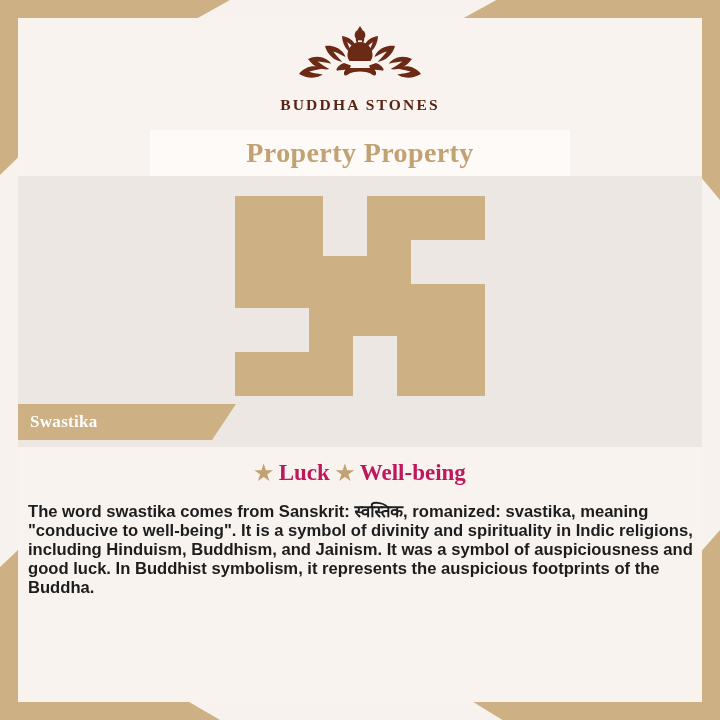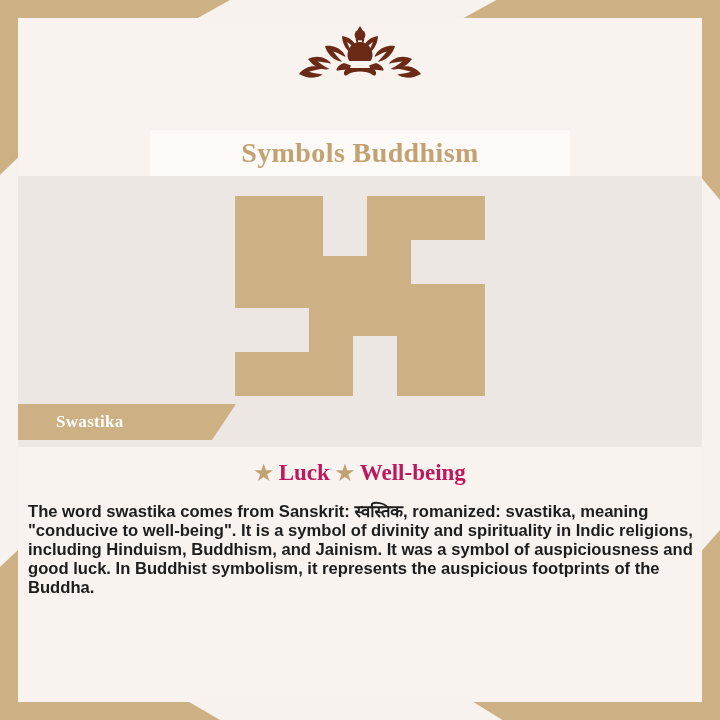--- a/index.html
+++ b/index.html
@@ -144,21 +144,21 @@
     left: 18px;
     top: 404px;
     width: 218px;
     height: 36px;
     background: #cdb184;
     clip-path: polygon(0 0, 100% 0, 89% 100%, 0 100%);
     display: flex;
     align-items: center;
   }
   .ribbon .lbl {
-    margin-left: 38px;
+    margin-left: 12px;
     color: #ffffff;
     font-size: 17px;
     font-weight: bold;
     font-family: "Liberation Serif", serif;
     letter-spacing: 0.3px;
   }
 
   
   .attrs {
     position: absolute;
@@ -220,24 +220,25 @@
         <path d="M93 14 c-0.2 5.6-2.2 10.6-5.6 14.2 c-1.4 1.5-3 2.6-4.6 3.3 c2.4-4.8 4.2-8.8 5-11.4 c-2.3 1.6-5.6 4.5-9.3 8.5 c-0.1-1.7 0.2-3.6 1-5.4 C81.4 18.5 86.4 15 93 14 Z"></path>
 
         <path d="M40 24 c1.6 6 5.6 11 10.8 13.8 c2.2 1.2 4.4 1.8 6.4 1.9 c-4-4.2-7.2-7.8-9-10.3 c2.9 0.9 7.2 2.8 12.3 5.6 c-0.5-1.7-1.4-3.4-2.8-4.9 C53.6 25.5 47 23 40 24 Z"></path>
         <path d="M110 24 c-1.6 6-5.6 11-10.8 13.8 c-2.2 1.2-4.4 1.8-6.4 1.9 c4-4.2 7.2-7.8 9-10.3 c-2.9 0.9-7.2 2.8-12.3 5.6 c0.5-1.7 1.4-3.4 2.8-4.9 C96.4 25.5 103 23 110 24 Z"></path>
         <path d="M23 37 c3.6 5.2 8.8 8.8 14.6 10 c2.5 0.5 4.8 0.5 6.8 0.1 c-5.2-3.1-9.3-5.7-11.8-7.7 c3.1 0.1 7.8 0.9 13.6 2.3 c-1-1.5-2.4-2.9-4.1-4 C37 34.4 30 33.5 23 37 Z"></path>
         <path d="M127 37 c-3.6 5.2-8.8 8.8-14.6 10 c-2.5 0.5-4.8 0.5-6.8 0.1 c5.2-3.1 9.3-5.7 11.8-7.7 c-3.1 0.1-7.8 0.9-13.6 2.3 c1-1.5 2.4-2.9 4.1-4 C113 34.4 120 33.5 127 37 Z"></path>
         <path d="M14 52 c5.8 3.4 12 4.4 17.6 3.1 c2.4-0.6 4.5-1.5 6.1-2.7 c-5.9-0.8-10.6-1.7-13.6-2.7 c2.9-1 7.4-2.1 13.2-3 c-1.6-1-3.5-1.7-5.5-2.1 C25.6 43.5 19 45.8 14 52 Z"></path>
         <path d="M136 52 c-5.8 3.4-12 4.4-17.6 3.1 c-2.4-0.6-4.5-1.5-6.1-2.7 c5.9-0.8 10.6-1.7 13.6-2.7 c-2.9-1-7.4-2.1-13.2-3 c1.6-1 3.5-1.7 5.5-2.1 C124.4 43.5 131 45.8 136 52 Z"></path>
       </g>
     </svg>
+    <div class="brand-name">BUDDHA STONES</div>
   </div>
 
   <div class="title-banner">
-    <span class="t">Symbols Buddhism</span>
+    <span class="t">Property Property</span>
   </div>
 
   <div class="symbol-wrap">
     <svg width="250" height="200" viewBox="0 0 250 200">
       <path fill="#cdb184" d="
         M0 0 H88 V60 H132 V0 H250 V44 H176 V88 H250 V200 H162 V140 H118 V200 H0 V156 H74 V112 H0 Z
       "></path>
     </svg>
   </div>
 

